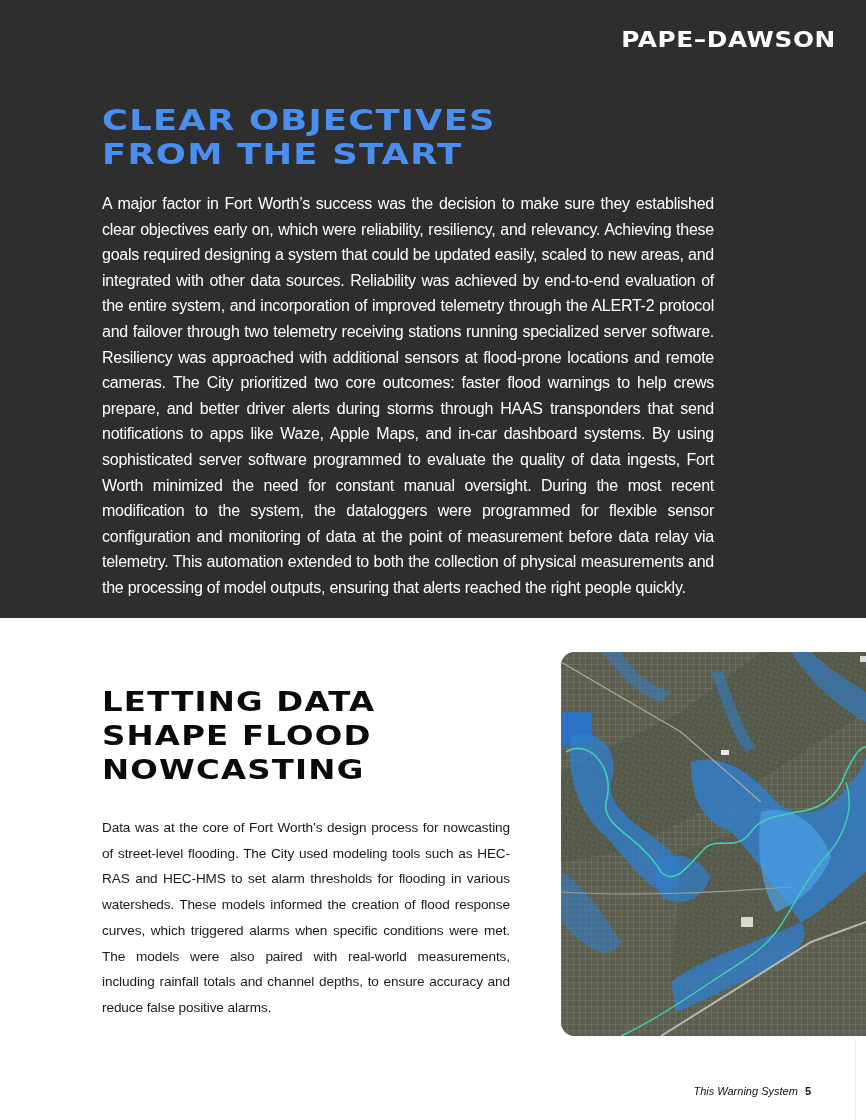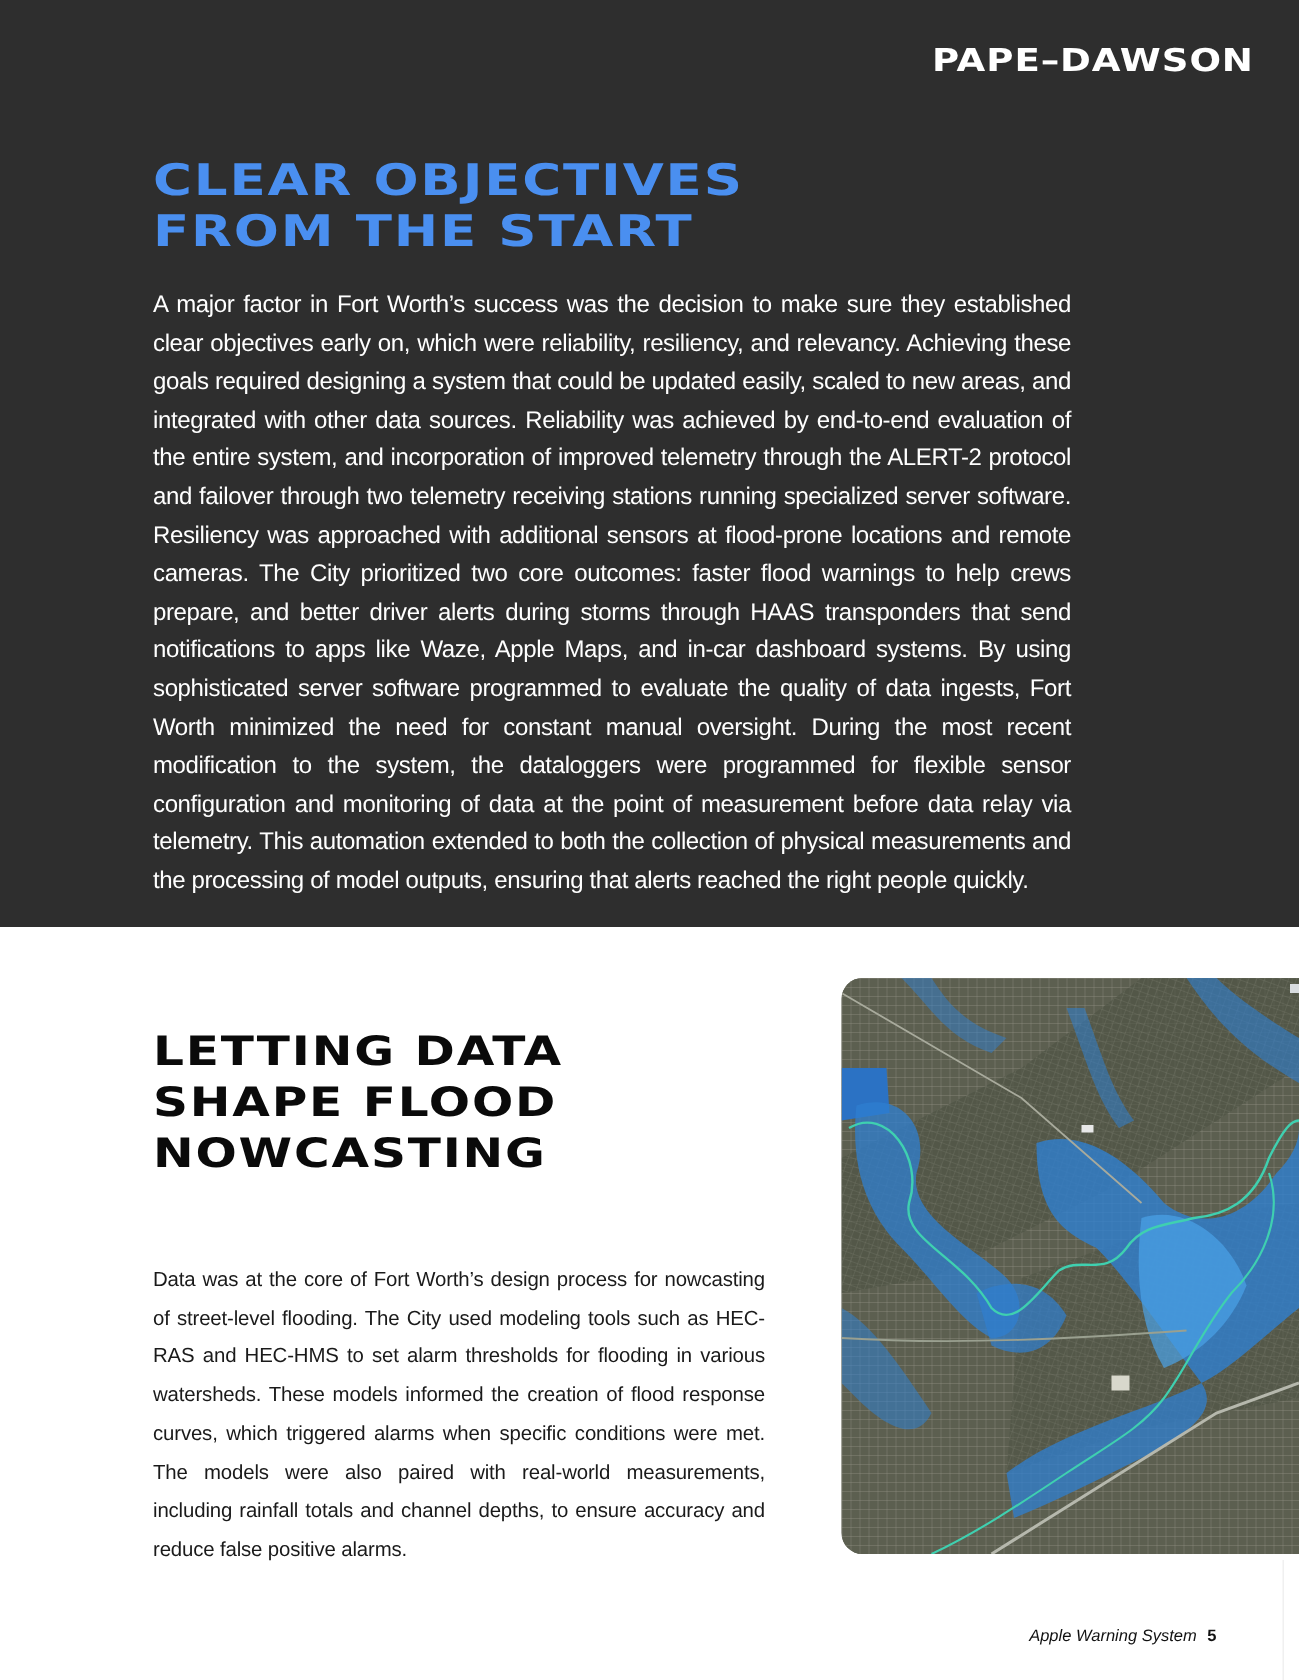--- a/index.html
+++ b/index.html
@@ -28,21 +28,21 @@
       color: #ffffff; font-family: "Liberation Sans Narrow", "Liberation Sans", sans-serif;
       font-size: 16px; line-height: 25.6px; text-align: justify; letter-spacing: -0.25px;
     }
     .h2 {
       position: absolute; left: 102px; top: 685px; margin: 0;
       color: #0a0a0a; font-family: "DejaVu Sans", sans-serif; font-weight: bold;
       font-size: 27px; line-height: 34px; letter-spacing: 1px;
       transform: scaleX(1.2); transform-origin: left top;
     }
     .p2 {
-      position: absolute; left: 102px; top: 840px; width: 408px; margin: 0;
+      position: absolute; left: 102px; top: 815px; width: 408px; margin: 0;
       color: #1a1a1a; font-family: "Liberation Sans", sans-serif;
       font-size: 13.6px; line-height: 25.7px; text-align: justify; letter-spacing: -0.1px;
     }
     .map {
       position: absolute; left: 561px; top: 652px; width: 305px; height: 384px;
       border-radius: 14px 0 0 14px; overflow: hidden;
       background: #5a5d4e;
     }
     .map svg { display: block; }
     .footer {
@@ -112,17 +112,17 @@
     <path d="M0 10 L120 80 L200 150" stroke="#a8aa9c" stroke-width="1.2" fill="none"></path>
 
     <rect x="160" y="98" width="8" height="5" fill="#e8e8e8"></rect>
     <rect x="180" y="265" width="12" height="10" fill="#d8d8cc"></rect>
 
     <rect x="299" y="4" width="6" height="6" fill="#d8dce0"></rect>
   </svg>
 </div>
 
 <div class="footer">
-  <span class="title">Apple Warning System</span>
+  <span class="title">This Warning System</span>
   <span class="num">5</span>
 </div>
 
 <div class="edge-line"></div>
 
 </body></html>

